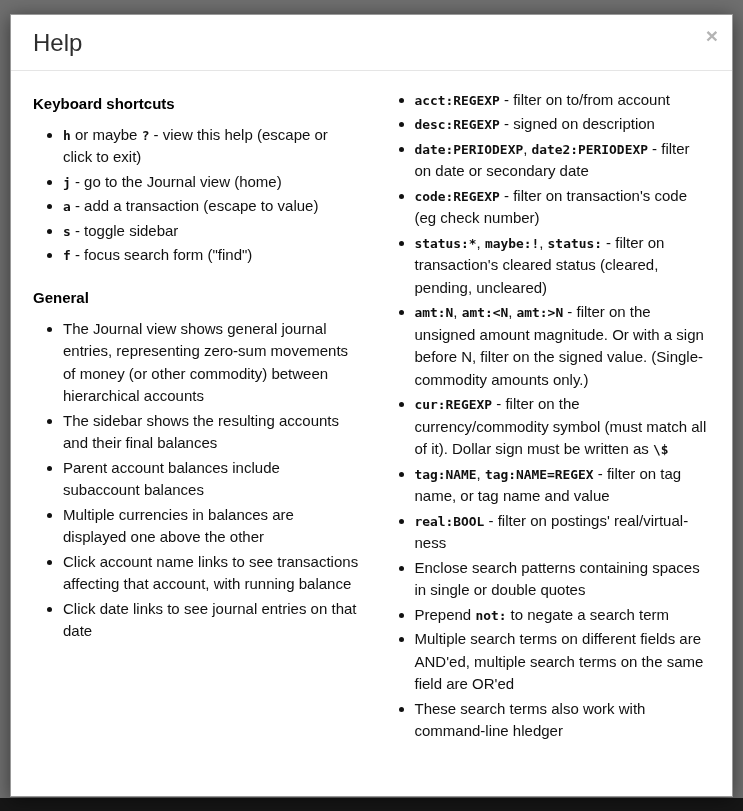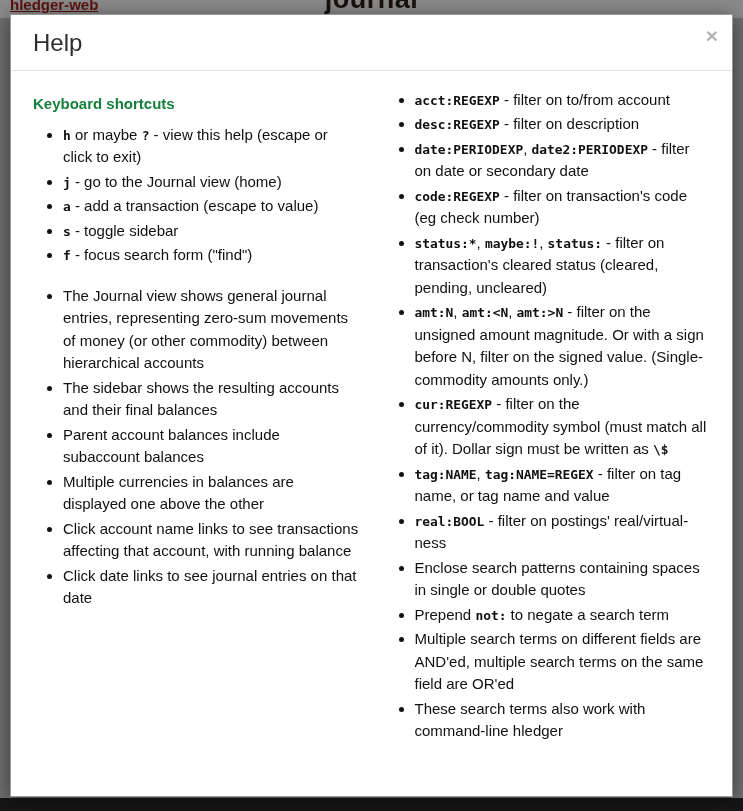--- a/index.html
+++ b/index.html
@@ -90,21 +90,21 @@
     display: flex;
     gap: 26px;
     overflow: hidden;
   }
   .col { flex: 1 1 50%; min-width: 0; }
 
   .section-heading {
     margin: 6px 0 12px 0;
     font-size: 15px;
     font-weight: bold;
-    color: #15803d;
+    color: #000000;
   }
   .section-heading.spaced { margin-top: 22px; }
 
   ul.help-list {
     margin: 0 0 18px 0;
     padding: 0 0 0 30px;
     list-style: disc;
   }
   ul.help-list li {
     font-size: 15px;
@@ -118,58 +118,55 @@
     font-size: 0.86em;
     color: #101010;
     white-space: nowrap;
   }
 </style>
 </head>
 <body>
 
 <div class="stage">
 
-  <div class="page-behind">
-    <a class="brand">hledger-web</a>
-    <span class="page-title-partial">journal</span>
-  </div>
 
   <div class="bottom-edge"></div>
 
   <div class="modal">
     <div class="modal-header">
       <h1 class="modal-title">Help</h1>
       <button class="close-btn">×</button>
     </div>
     <div class="modal-body">
 
       <div class="col">
         <h2 class="section-heading">Keyboard shortcuts</h2>
         <ul class="help-list">
             <li><code>h</code><span> or maybe </span><code>?</code><span> - view this help (escape or click to exit)</span></li>
             <li><code>j</code><span> - go to the Journal view (home)</span></li>
             <li><code>a</code><span> - add a transaction (escape to value)</span></li>
             <li><code>s</code><span> - toggle sidebar</span></li>
             <li><code>f</code><span> - focus search form ("find")</span></li>
           </ul>
 
+        <h2 class="section-heading spaced">General</h2>
         <ul class="help-list">
             <li><span>The Journal view shows general journal entries, representing zero-sum movements of money (or other commodity) between hierarchical accounts</span></li>
             <li><span>The sidebar shows the resulting accounts and their final balances</span></li>
             <li><span>Parent account balances include subaccount balances</span></li>
             <li><span>Multiple currencies in balances are displayed one above the other</span></li>
             <li><span>Click account name links to see transactions affecting that account, with running balance</span></li>
             <li><span>Click date links to see journal entries on that date</span></li>
           </ul>
       </div>
 
       <div class="col">
         <ul class="help-list">
             <li><code>acct:REGEXP</code><span> - filter on to/from account</span></li>
-            <li><code>desc:REGEXP</code><span> - filter on description</span></li>
+            <li><code>desc:REGEXP</code><span> - signed on description</span></li>
             <li><code>date:PERIODEXP</code><span>, </span><code>date2:PERIODEXP</code><span> - filter on date or secondary date</span></li>
             <li><code>code:REGEXP</code><span> - filter on transaction's code (eg check number)</span></li>
             <li><code>status:*</code><span>, </span><code>maybe:!</code><span>, </span><code>status:</code><span> - filter on transaction's cleared status (cleared, pending, uncleared)</span></li>
             <li><code>amt:N</code><span>, </span><code>amt:&lt;N</code><span>, </span><code>amt:&gt;N</code><span> - filter on the unsigned amount magnitude. Or with a sign before N, filter on the signed value. (Single-commodity amounts only.)</span></li>
             <li><code>cur:REGEXP</code><span> - filter on the currency/commodity symbol (must match all of it). Dollar sign must be written as </span><code>\$</code></li>
             <li><code>tag:NAME</code><span>, </span><code>tag:NAME=REGEX</code><span> - filter on tag name, or tag name and value</span></li>
             <li><code>real:BOOL</code><span> - filter on postings' real/virtual-ness</span></li>
             <li><span>Enclose search patterns containing spaces in single or double quotes</span></li>
             <li><span>Prepend </span><code>not:</code><span> to negate a search term</span></li>
             <li><span>Multiple search terms on different fields are AND'ed, multiple search terms on the same field are OR'ed</span></li>

